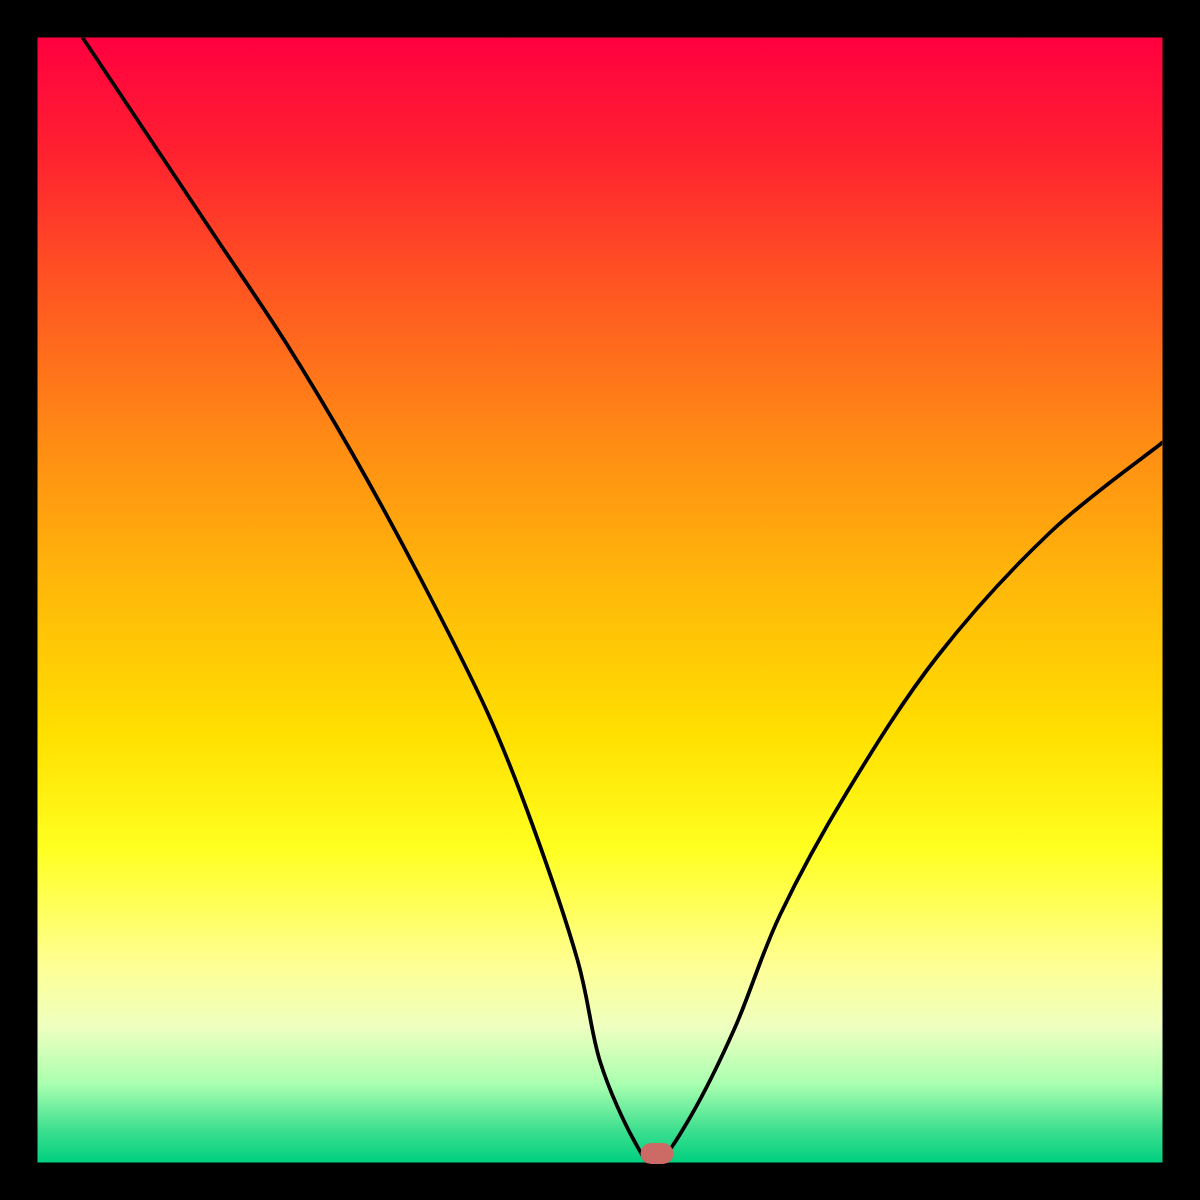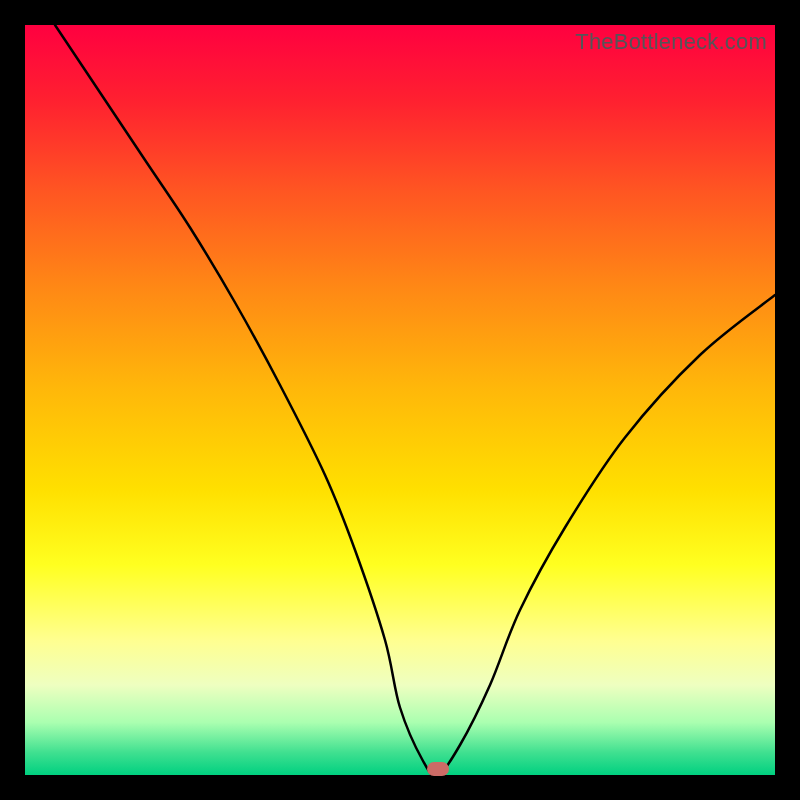--- a/index.html
+++ b/index.html
@@ -54,21 +54,20 @@
     left: 0; top: 0;
     width: 100%; height: 100%;
   }
 </style>
 </head>
 <body>
 
 <div class="frame">
   <div class="plot-area">
 
-    <div class="watermark">TheBottleneck.com</div>
 
     <svg class="curve" viewBox="0 0 750 750" preserveAspectRatio="none">
       <path id="curve-path" fill="none" stroke="#000" stroke-width="2.5" stroke-linecap="round" stroke-linejoin="round" d="M 30 0 C 37.5 11.25, 60 45, 75 67.5 C 90 90, 105 112.5, 120 135 C 135 157.5, 150 178.75, 165 202.5 C 180 226.25, 195.00000000000003 251.25, 210.00000000000003 277.5 C 225.00000000000003 303.75, 240.00000000000003 331.25, 255.00000000000003 360 C 270 388.75, 287.5 422.5, 300 450 C 312.5 477.5, 320 497.5, 330 525 C 340 552.5, 352.5 588.75, 360 615 C 367.5 641.25, 368.75 662.5, 375 682.5 C 381.25 702.5, 391.25 723.75, 397.5 735 C 403.75 746.25, 406.25000000000006 752.5, 412.50000000000006 750 C 418.75000000000006 747.5, 426.24999999999994 735, 434.99999999999994 720 C 443.74999999999994 705, 455 682.5, 465 660 C 475 637.5, 482.5 611.25, 495 585 C 507.5 558.75, 522.5 531.25, 540 502.5 C 557.5 473.75, 577.5 441.25, 600 412.5 C 622.5 383.75, 650 353.74999999999994, 675 329.99999999999994 C 700 306.24999999999994, 737.5 280, 750 270"></path>
     </svg>
 
     <div id="marker" class="marker" style="left: 412.5px; top: 744px; background: rgb(204, 107, 102);"></div>
 
   </div>
 </div>
 

